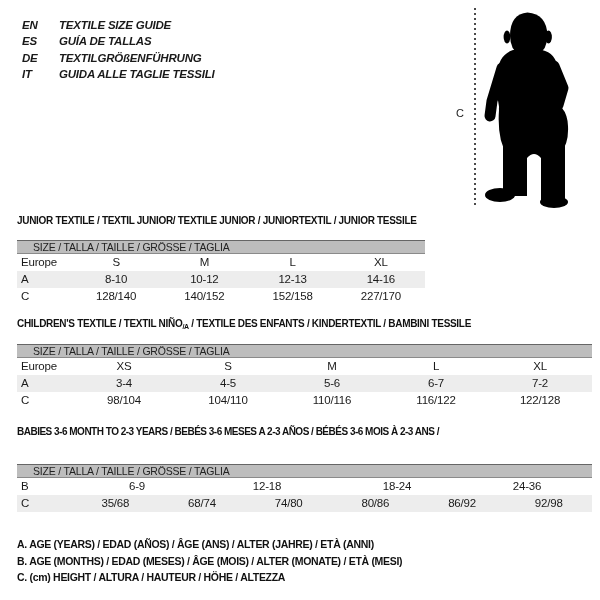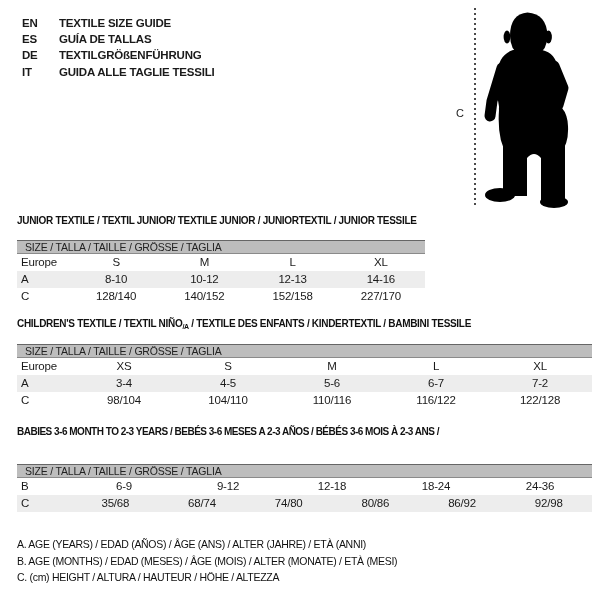--- a/index.html
+++ b/index.html
@@ -3,51 +3,51 @@
 <meta charset="utf-8">
 <style>
   * { margin:0; padding:0; box-sizing:border-box; }
   html,body { background:#fff; }
   body {
     width:600px; height:600px; position:relative; overflow:hidden;
     font-family:"Liberation Sans", sans-serif; color:#1a1a1a;
   }
   
   .lang-block { position:absolute; left:22px; top:15px; }
-  .lang-row { display:flex; height:16.2px; align-items:center;
-    font-weight:bold; font-size:11.5px; letter-spacing:-0.2px; }
+  .lang-row { display:flex; height:16.2px; align-items:flex-end;
+    font-weight:bold; font-size:11.5px; letter-spacing:-0.2px;font-style:italic; }
   .lang-code { width:37px; }
   
   .measure-line { position:absolute; left:474px; top:8px; width:2px; height:198px;
     background:repeating-linear-gradient(to bottom,#4a4a4a 0px,#4a4a4a 2px,transparent 2px,transparent 5px); }
   .measure-label { position:absolute; left:456px; top:107px; font-size:11px; color:#222; }
   .baby-svg { position:absolute; left:483px; top:6px; }
   
   .sec-title { position:absolute; left:17px; font-weight:bold; font-size:10px;
     letter-spacing:-0.3px; color:#111; white-space:nowrap; }
   .sec-title.two-line { line-height:15px; letter-spacing:-0.5px; }
   
   .stable { position:absolute; left:17px; }
   .size-band { height:14px; background:#bdbdbd; border-top:1px solid #666;
     border-bottom:1px solid #8a8a8a; font-size:10.5px; line-height:12px;
-    padding-left:8px; color:#222; letter-spacing:-0.2px; }
+    padding-left:16px; color:#222; letter-spacing:-0.2px; }
   .trow { display:flex; height:17px; line-height:17px; font-size:11.5px; letter-spacing:-0.2px; }
   .trow .lbl { width:55px; padding-left:4px; text-align:left; }
   .trow .cell { flex:1; text-align:center; }
   .alt { background:#ededed; }
   #table1 { top:240px; width:408px; }
   #table2 { top:344px; width:575px; }
   #table3 { top:464px; width:575px; }
   #title1 { top:215px; }
   #title2 { top:318px; }
   #title3 { top:424px; }
   .sub { font-size:7px; vertical-align:-2px; }
   
   .footnotes { position:absolute; left:17px; top:536px; }
-  .footnote { font-weight:normal; font-size:10.5px; letter-spacing:-0.3px;
+  .footnote { font-weight:bold; font-size:10.5px; letter-spacing:-0.3px;
     line-height:16.5px; color:#111; white-space:nowrap; }
 </style>
 </head>
 <body>
 
 <div class="lang-block">
   <div class="lang-row">
     <span class="lang-code">EN</span>
     <span class="lang-label">TEXTILE SIZE GUIDE</span>
   </div>
@@ -148,21 +148,20 @@
 </div>
 
 <div class="sec-title two-line" id="title3">
   <div>BABIES 3-6 MONTH TO 2-3 YEARS / BEBÉS 3-6 MESES A 2-3 AÑOS / BÉBÉS 3-6 MOIS À 2-3 ANS /</div>
 </div>
 <div class="stable" id="table3">
   <div class="size-band">SIZE / TALLA / TAILLE / GRÖSSE / TAGLIA</div>
   <div class="trow">
     <span class="lbl">B</span>
     <span class="cell">6-9</span>
-    <span class="cell">9-12</span>
     <span class="cell">12-18</span>
     <span class="cell">18-24</span>
     <span class="cell">24-36</span>
   </div>
   <div class="trow alt">
     <span class="lbl">C</span>
     <span class="cell">35/68</span>
     <span class="cell">68/74</span>
     <span class="cell">74/80</span>
     <span class="cell">80/86</span>

